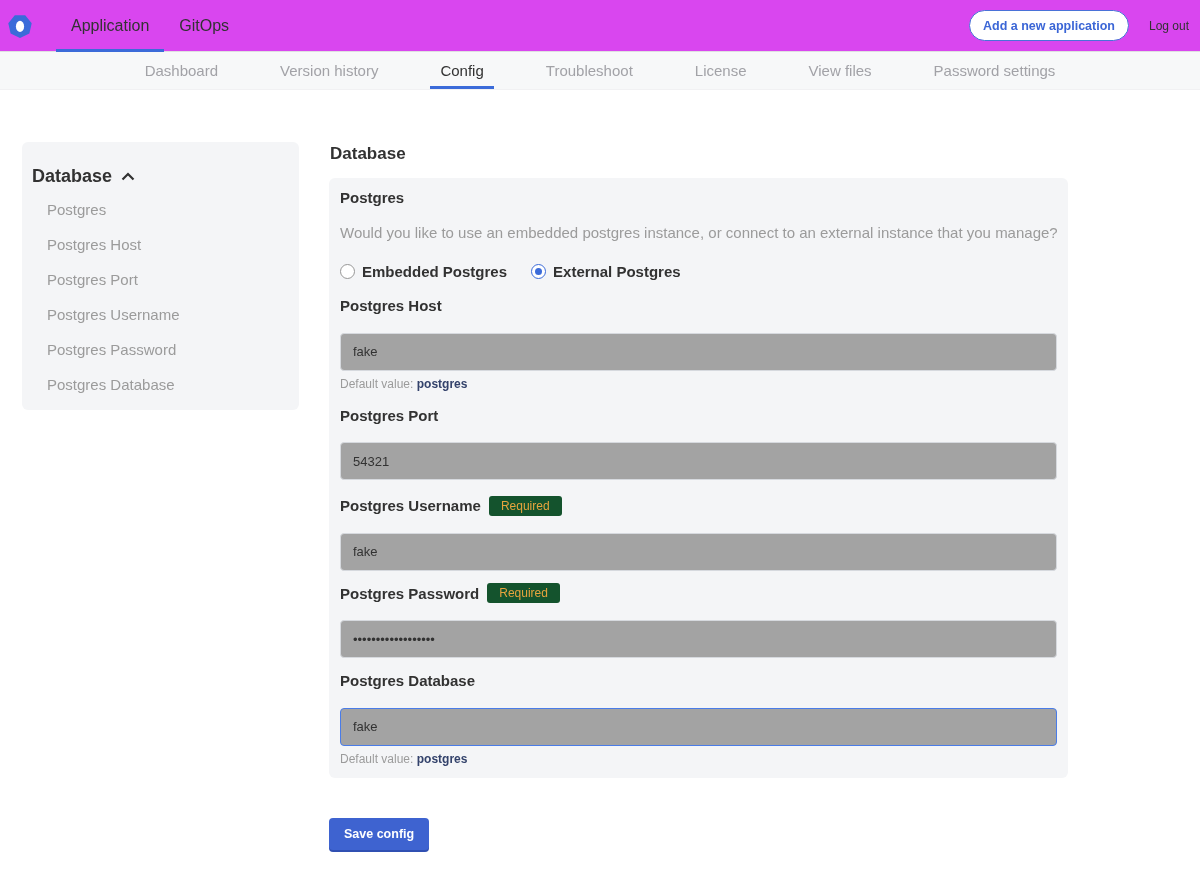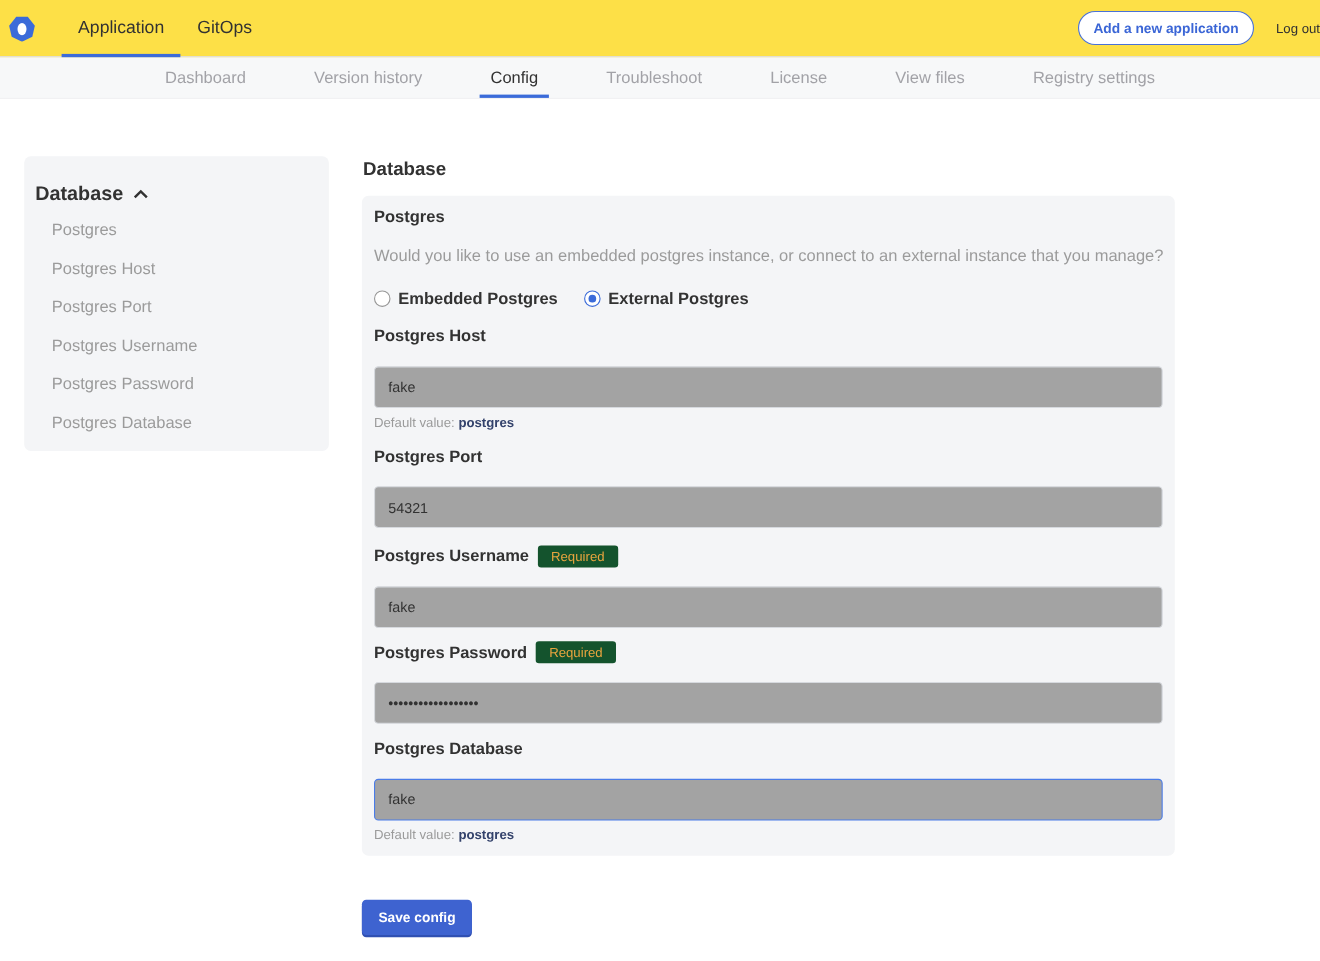--- a/index.html
+++ b/index.html
@@ -4,34 +4,34 @@
 <style>
   * { box-sizing: border-box; }
   html,body { margin:0; padding:0; }
   body {
     width:1200px; height:874px; background:#ffffff;
     font-family:"Liberation Sans", sans-serif; color:#323232;
     overflow:hidden;
   }
   
   .topbar {
-    height:52px; background:#fde047; display:flex; align-items:stretch;
+    height:52px; background:#d946ef; display:flex; align-items:stretch;
     border-bottom:1px solid #dfdfe1; position:relative;
   }
   .logo-wrap { display:flex; align-items:center; padding-left:8px; }
   .top-tabs { display:flex; margin-left:24px; }
   .top-tab {
     position:relative; display:flex; align-items:center; padding:0 15px;
     font-size:16px; color:#323232; cursor:pointer; font-weight:500;
   }
   .top-tab.active::after {
     content:""; position:absolute; left:0; right:0; bottom:-1px; height:3px;
     background:#3b6bd9;
   }
-  .top-right { margin-left:auto; display:flex; align-items:center; }
+  .top-right { margin-left:auto; display:flex; align-items:center; padding-right:11px; }
   .add-app-btn {
     border:1px solid #4a72d8; color:#3b66d6; background:#fff;
     border-radius:16px; height:31px; padding:0 13px;
     font-family:inherit; font-size:12.5px; font-weight:bold; cursor:pointer;
   }
   .logout { margin-left:20px; font-size:12px; color:#323232; cursor:pointer; }
   
   .subnav {
     height:38px; background:#f7f8f9; display:flex; justify-content:center;
     border-bottom:1px solid #f1f1f3;
@@ -123,21 +123,21 @@
   </div>
 </header>
 
 <nav class="subnav">
     <div class="subnav-item">Dashboard</div>
     <div class="subnav-item">Version history</div>
     <div class="subnav-item active">Config</div>
     <div class="subnav-item">Troubleshoot</div>
     <div class="subnav-item">License</div>
     <div class="subnav-item">View files</div>
-    <div class="subnav-item">Registry settings</div>
+    <div class="subnav-item">Password settings</div>
   </nav>
 
 <div class="content">
   <aside class="sidebar">
     <div class="side-group-header">
       <span>Database</span>
       <span class="chev">
         <svg width="14" height="9" viewBox="0 0 14 9">
             <path d="M1.5 7.5 L7 2 L12.5 7.5" fill="none" stroke="#323232" stroke-width="2.2"></path>
           </svg>

